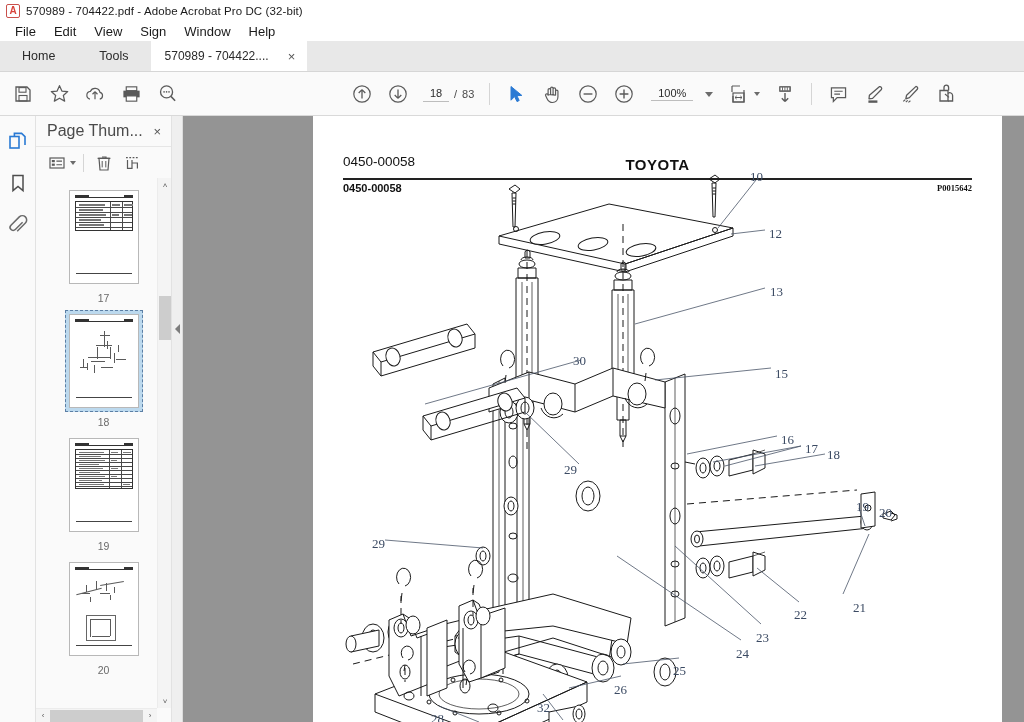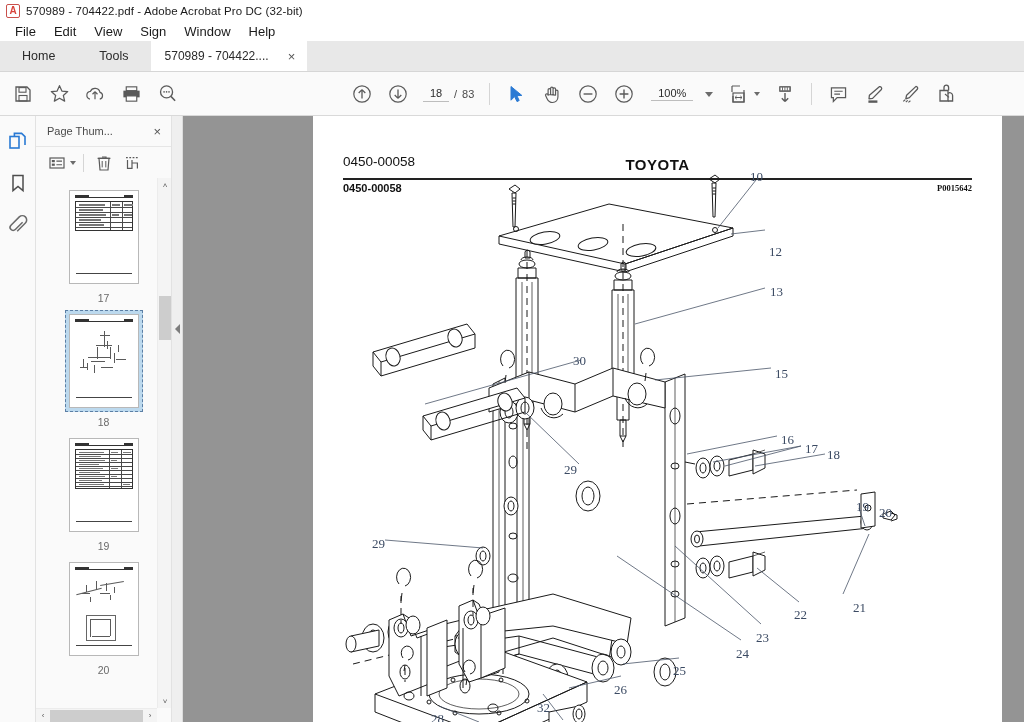--- a/index.html
+++ b/index.html
@@ -113,21 +113,21 @@
 
   
   .thumbpanel {
     width: 136px; background: #fafafa; border-right: 1px solid #e2e2e2;
     display: flex; flex-direction: column; position: relative; flex: none;
   }
   .tp-head {
     height: 30px; display: flex; align-items: center; justify-content: space-between;
     padding: 0 10px 0 11px;
   }
-  .tp-title { font-size: 11px; color: #4a4a4a; }
+  .tp-title { font-size: 16px; color: #4a4a4a; }
   .tp-close { font-size: 13px; color: #555; cursor: default; line-height: 1; }
   .tp-tools {
     height: 32px; display: flex; align-items: center; gap: 2px;
     padding-left: 8px; border-top: 1px solid #e6e6e6;
   }
   .tp-tools .tbtn { width: 26px; height: 24px; }
   .tp-tools .tbsep { margin: 0 5px; height: 18px; }
 
   .thumblist {
     flex: 1; overflow: hidden; position: relative; padding-top: 8px;
@@ -857,21 +857,21 @@
               <path class="ln" d="M308 560 L256 572"></path>
               <path class="ln" d="M230 578 L250 604"></path>
               <path class="ln" d="M126 590 L166 606"></path>
               <path class="ln" d="M266 348 L212 296"></path>
               <path class="ln" d="M72 424 L170 432"></path>
               <path class="ln" d="M268 244 L112 288"></path>
             </g>
           </svg>
 
           <div class="callout" style="left:437px;top:53px;">10</div>
-          <div class="callout" style="left:456px;top:110px;margin-top:18px;">12</div>
+          <div class="callout" style="left:456px;top:110px;">12</div>
           <div class="callout" style="left:457px;top:168px;">13</div>
           <div class="callout" style="left:462px;top:250px;">15</div>
           <div class="callout" style="left:468px;top:316px;">16</div>
           <div class="callout" style="left:492px;top:325px;">17</div>
           <div class="callout" style="left:514px;top:331px;">18</div>
           <div class="callout" style="left:543px;top:383px;">19</div>
           <div class="callout" style="left:566px;top:389px;">20</div>
           <div class="callout" style="left:540px;top:484px;">21</div>
           <div class="callout" style="left:481px;top:491px;">22</div>
           <div class="callout" style="left:443px;top:514px;">23</div>

